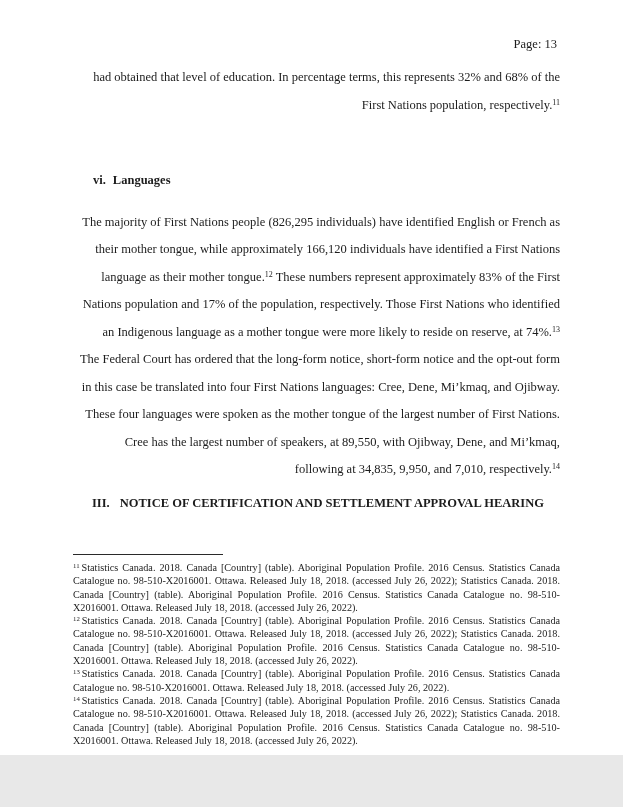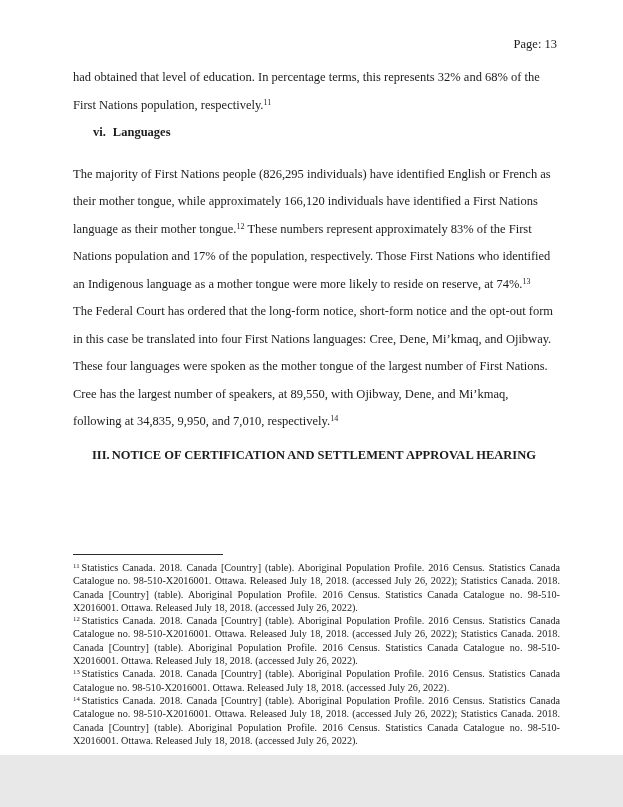--- a/index.html
+++ b/index.html
@@ -28,43 +28,45 @@
     position: absolute;
     top: 64px;
     left: 73px;
     right: 63px;
     font-size: 12.5px;
     line-height: 27.5px;
     text-align: left;
   }
   .content p {
     margin: 0;
+    text-align: right;
   }
   .content sup {
     font-size: 8px;
     line-height: 0;
     vertical-align: 4px;
     letter-spacing: 0;
   }
   h3, h4 {
     margin: 0;
     font-size: 12.5px;
     line-height: 27.5px;
     font-weight: bold;
   }
   .heading-vi {
     padding-left: 20px;
     margin-bottom: 14px !important;
+    margin-top: 48px;
   }
   .heading-vi .h-num { margin-right: 7px; }
   .heading-iii {
     padding-left: 19px;
     margin-top: 6px !important;
   }
-  .heading-iii .h-num { margin-right: 2px; text-align: center; }
+  .heading-iii .h-num { margin-right: 10px; text-align: center; }
   .heading-a {
     padding-left: 19px;
   }
   .heading-a .h-num { margin-right: 11px; }
   .footnotes {
     position: absolute;
     top: 554px;
     left: 73px;
     right: 63px;
   }

